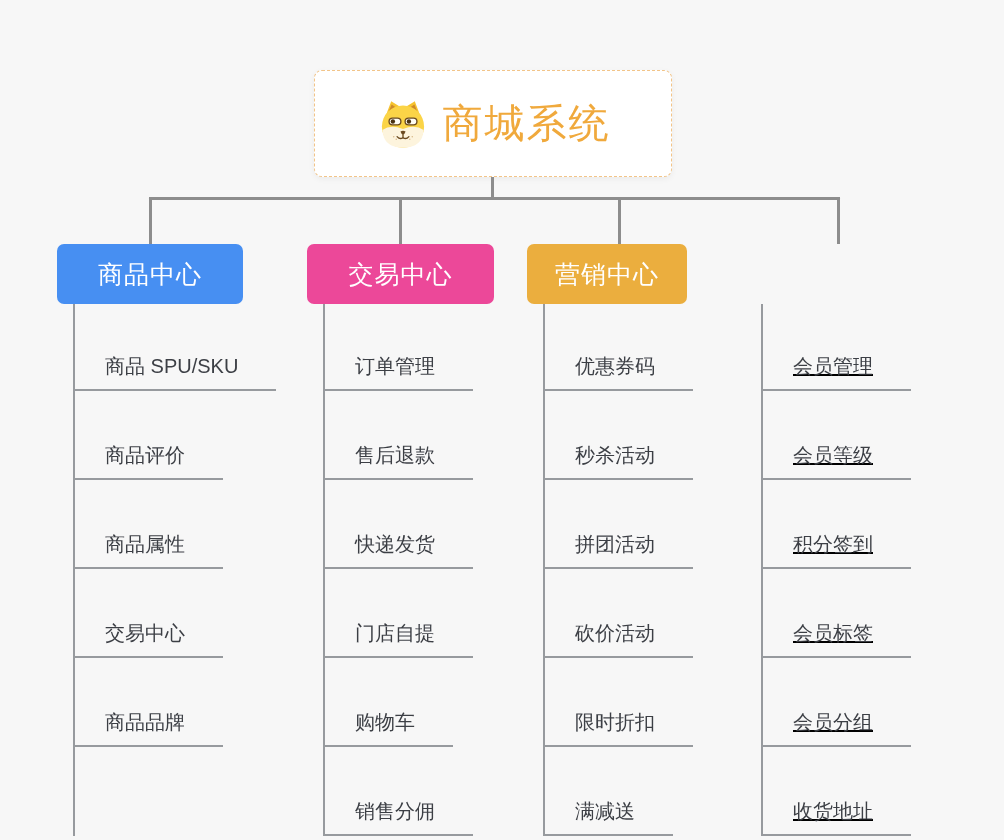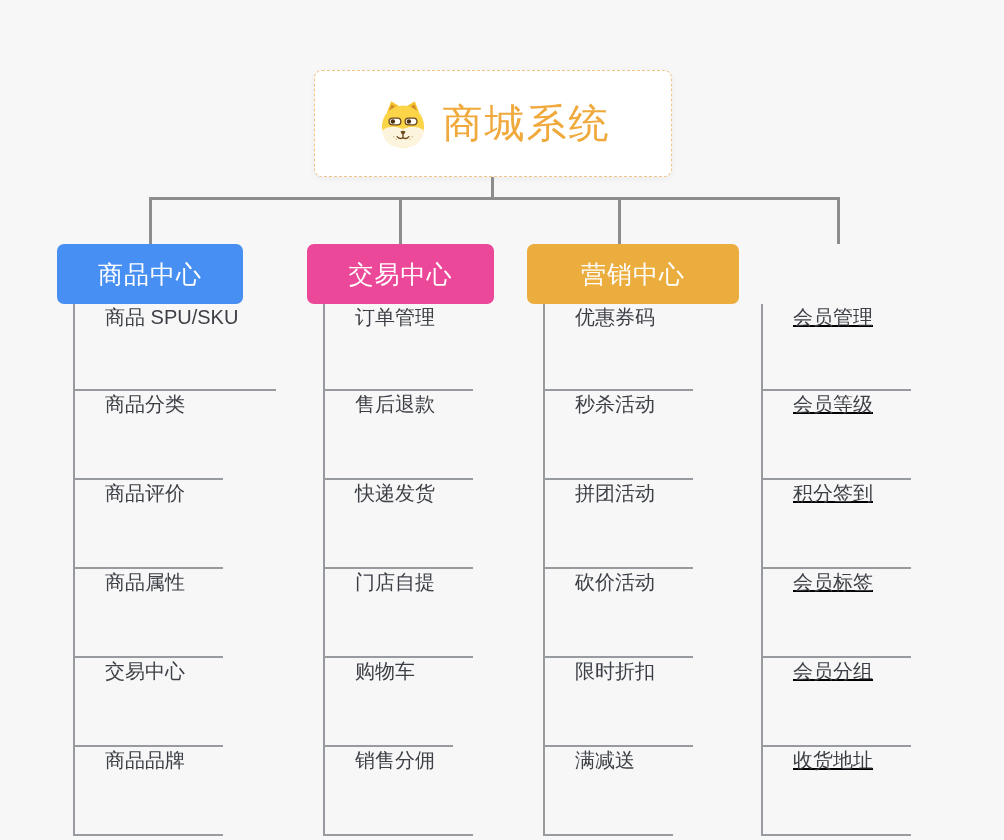--- a/index.html
+++ b/index.html
@@ -52,37 +52,37 @@
     color: #ffffff;
     font-size: 25px;
     letter-spacing: 1px;
     display: flex;
     align-items: center;
     justify-content: center;
     white-space: nowrap;
   }
   .bh-0 { left: 57px;  width: 186px; }
   .bh-1 { left: 307px; width: 187px; }
-  .bh-2 { left: 527px; width: 212px; }
+  .bh-2 { left: 527px; width: 160px; }
   .bh-3 { left: 745px; width: 187px; }
 
   
   .branch-column { position: absolute; top: 268px; }
   .col-0 { left: 73px; }
   .col-1 { left: 323px; font-family: Liberation Mono, monospace; }
   .col-2 { left: 543px; }
   .col-3 { left: 761px; text-decoration: underline; }
   .vline {
     position: absolute;
     left: 0; top: 0;
     width: 2px; height: 532px;
     background: #979a9e;
   }
   .items { display: flex; flex-direction: column; }
-  .item { height: 89px; display: flex; }
+  .item { height: 89px; display: flex; align-items: flex-end; }
   .item:first-child { height: 87px; }
   .item-label {
     display: inline-block;
     padding: 0 38px 9px 32px;
     border-bottom: 2px solid #979a9e;
     font-size: 20px;
     color: #3c3f45;
     white-space: nowrap;
   }
 </style>
@@ -137,23 +137,20 @@
     <span>营销中心</span>
   </div>
 
   <div class="branch-column col-0">
     <div class="vline"></div>
     <div class="items">
       <div class="item">
           <span class="item-label">商品 SPU/SKU</span>
         </div>
       <div class="item">
-          <span class="item-label">商品分类</span>
-        </div>
-      <div class="item">
           <span class="item-label">商品评价</span>
         </div>
       <div class="item">
           <span class="item-label">商品属性</span>
         </div>
       <div class="item">
           <span class="item-label">交易中心</span>
         </div>
       <div class="item">
           <span class="item-label">商品品牌</span>

